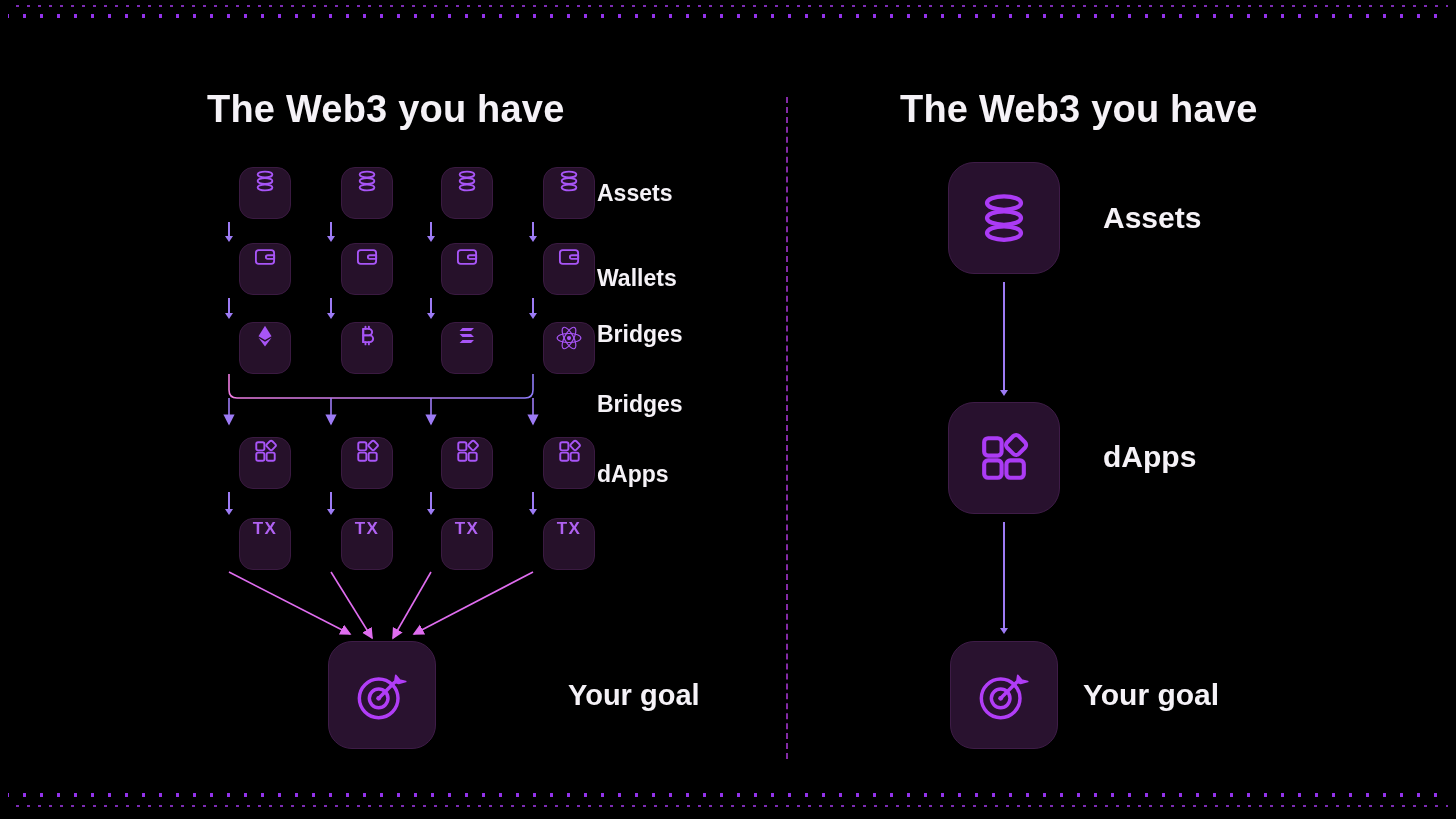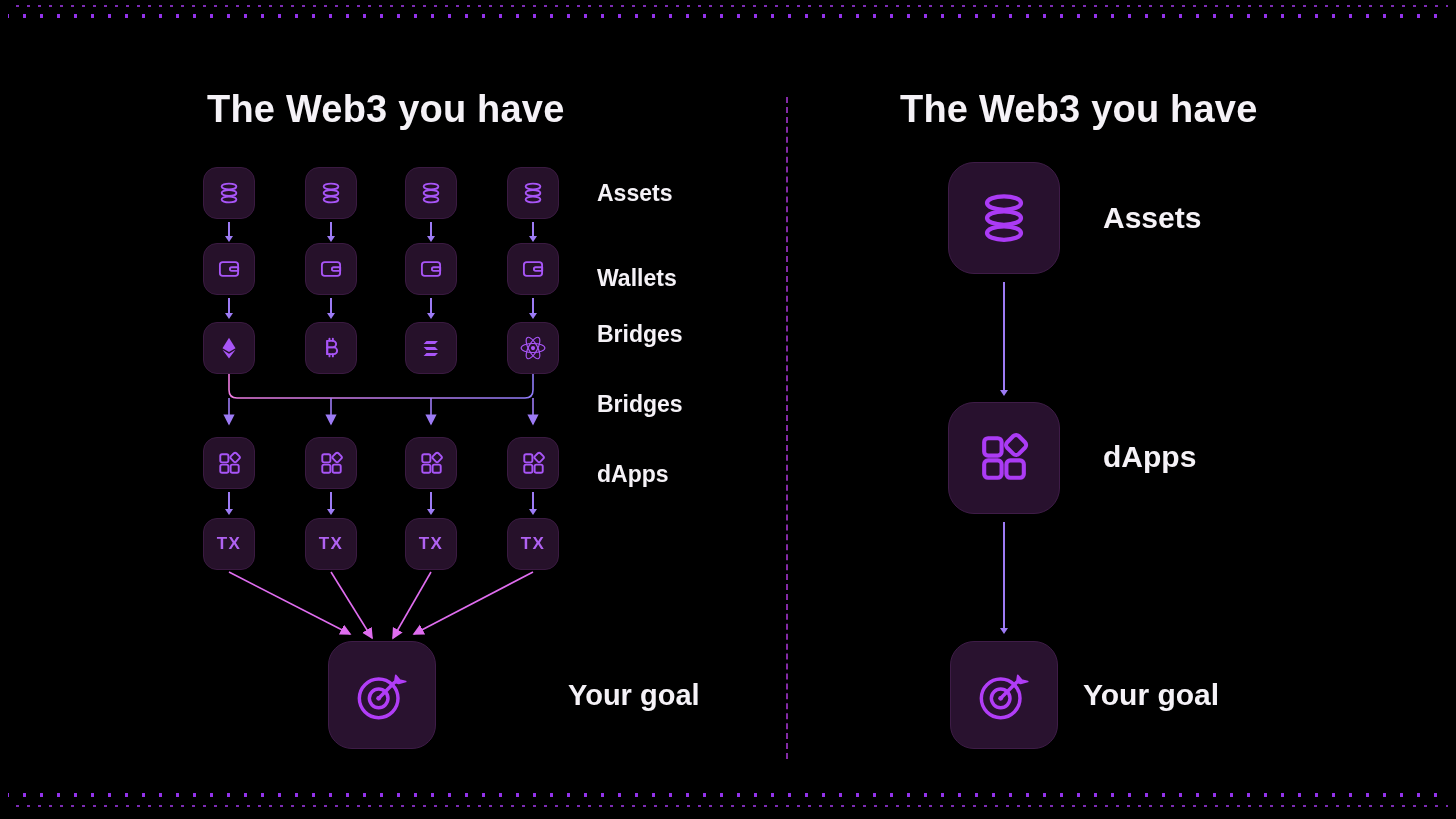--- a/index.html
+++ b/index.html
@@ -24,21 +24,21 @@
     position:absolute; left:786px; top:97px; height:662px; width:0;
     border-left:2px dashed #9b32c4; opacity:.85;
   }
   .title { position:absolute; font-size:38px; font-weight:700; letter-spacing:.2px; white-space:nowrap; }
   .rowlabel { position:absolute; left:597px; font-size:23px; font-weight:700; line-height:26px; white-space:nowrap; }
   .biglabel { position:absolute; font-size:30px; font-weight:700; line-height:32px; white-space:nowrap; }
   .goallabel { position:absolute; font-size:29px; font-weight:700; line-height:32px; white-space:nowrap; }
   .ibox {
     position:absolute; width:52px; height:52px;
     background:#26112a; border:1px solid #3a1a41; border-radius:14px;
-    display:flex; align-items:center; justify-content:center;
+    display:flex; align-items:flex-start; justify-content:center;margin-left:36px;
   }
   .bigbox {
     position:absolute; width:112px; height:112px;
     background:#28112e; border:1px solid #3e1c47; border-radius:26px;
     display:flex; align-items:center; justify-content:center;
   }
   .goalbox {
     position:absolute; width:108px; height:108px;
     background:#29122f; border:1px solid #3e1c47; border-radius:24px;
     display:flex; align-items:center; justify-content:center;

